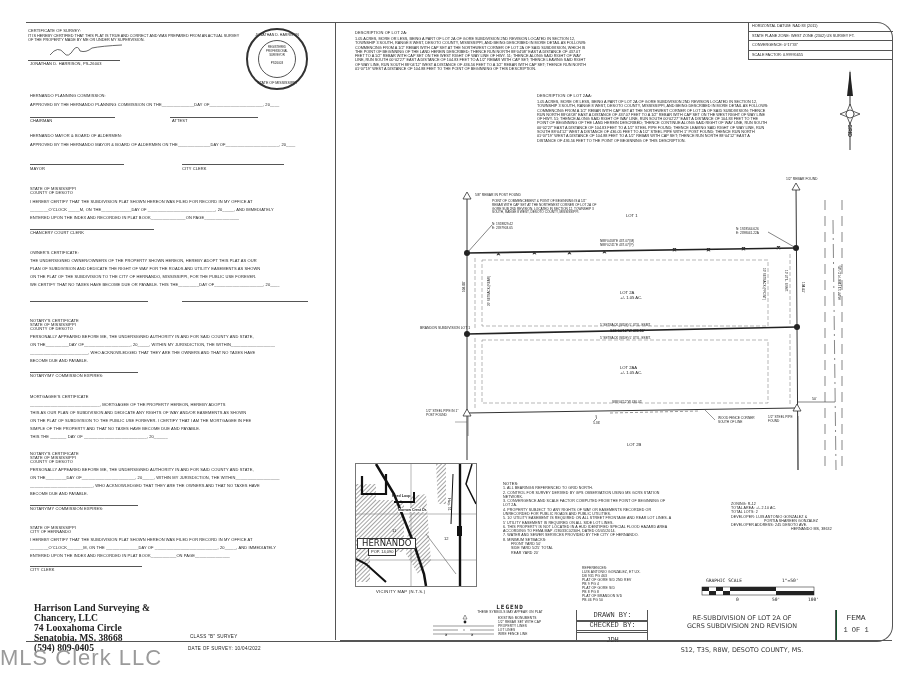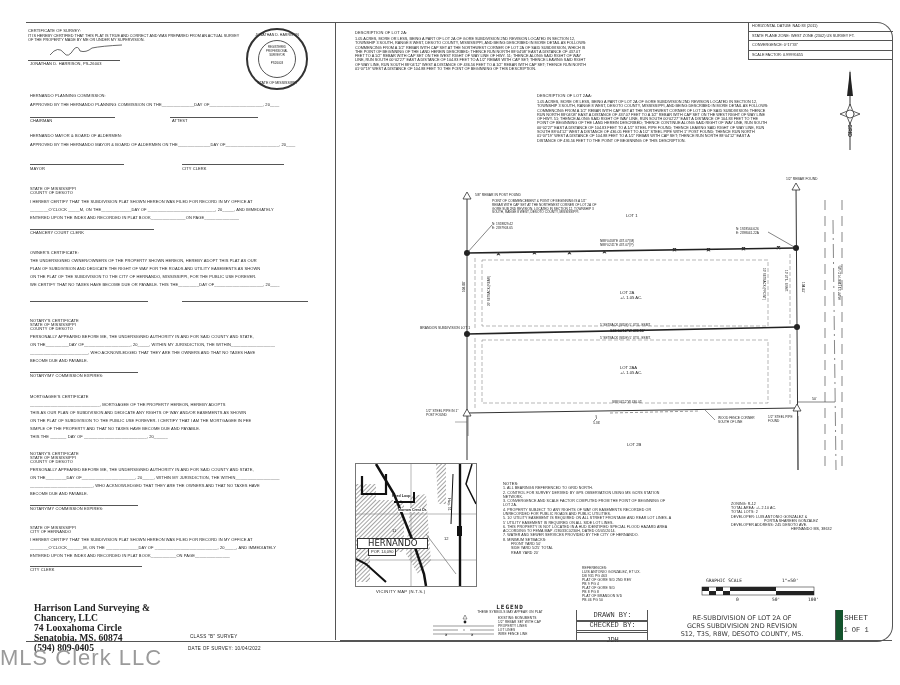--- a/index.html
+++ b/index.html
@@ -111,21 +111,21 @@
   <div class="tiny abs" style="left:30px;top:537px;">I hereby certify that the subdivision plat shown hereon was filed for record in my office at</div>
   <div class="tiny abs" style="left:30px;top:545px;">________O'Clock_______M, on the ______________Day of ___________________________, 20_____, and immediately</div>
   <div class="tiny abs" style="left:30px;top:553px;">entered upon the index and recorded in plat book___________on page_______________</div>
   <div class="sigline" style="left:30px;top:566px;width:112px;"></div>
   <div class="tiny abs" style="left:30px;top:567px;">City Clerk</div>
 
   <div class="company">
     <div>Harrison Land Surveying &amp;</div>
     <div>Chancery, LLC</div>
     <div>74 Looxahoma Circle</div>
-    <div>Senatobia, MS. 60874</div>
+    <div>Senatobia, MS. 38668</div>
     <div>(594) 809-0405</div>
   </div>
   <div class="ctr-text" style="left:190px;top:634px;">Class "B" Survey</div>
   <div class="ctr-text" style="left:188px;top:646px;">Date of Survey:  10/04/2022</div>
 </div>
 
 <div class="tiny abs" style="left:355px;top:30px;">Description of Lot 2A:</div>
 <div class="para abs" style="left:355px;top:37px;width:235px;">1.05 Acres, more or less, being a part of Lot 2A of Gore Subdivision 2nd Revision located in Section 12, Township 3 South, Range 8 West, DeSoto County, Mississippi, and being described in more detail as follows: Commencing from a 1/2" rebar with cap set at the northwest corner of Lot 2A of said subdivision, which is the point of beginning of the land herein described; thence run north 88°04'08" east a distance of 437.07 feet to a 1/2" rebar with cap set on the west right of way line of Hwy. 51; thence along said right of way line, run south 00°02'27" east a distance of 104.83 feet to a 1/2" rebar with cap set; thence leaving said right of way line, run south 88°04'12" west a distance of 436.56 feet to a 1/2" rebar with cap set; thence run north 01°07'19" west a distance of 104.88 feet to the point of beginning of this description.</div>
 <div class="tiny abs" style="left:537px;top:93px;">Description of Lot 2AA:</div>
 <div class="para abs" style="left:537px;top:100px;width:232px;">1.05 Acres, more or less, being a part of Lot 2A of Gore Subdivision 2nd Revision located in Section 12, Township 3 South, Range 8 West, DeSoto County, Mississippi, and being described in more detail as follows: Commencing from a 1/2" rebar with cap set at the northwest corner of Lot 2A of said subdivision; thence run north 88°04'08" east a distance of 437.07 feet to a 1/2" rebar with cap set on the west right of way line of Hwy. 51; thence along said right of way line, run south 00°02'27" east a distance of 104.83 feet to the point of beginning of the land herein described; thence continue along said right of way line, run south 00°02'27" east a distance of 104.83 feet to a 1/2" steel pipe found; thence leaving said right of way line, run south 88°04'12" west a distance of 436.05 feet to a 1/2" steel pipe with 1" post found; thence run north 01°07'19" west a distance of 104.88 feet to a 1/2" rebar with cap set; thence run north 88°04'12" east a distance of 436.56 feet to the point of beginning of this description.</div>
@@ -254,21 +254,21 @@
     <path d="M20,0 L38,30 L48,55 L58,80 L68,110 L70,122" stroke="#111" stroke-width="2.5" fill="none"></path>
     <path d="M6,12 L6,30 L30,30 L30,10" stroke="#111" stroke-width="2.2" fill="none"></path>
     <path d="M38,38 L58,38 L58,28" stroke="#111" stroke-width="2" fill="none"></path>
     <line x1="104" y1="0" x2="104" y2="122" stroke="#111" stroke-width="2.4"></line>
     <line x1="97" y1="10" x2="95" y2="60" stroke="#111" stroke-width="1"></line>
     <rect x="101" y="62" width="5" height="10" fill="#111"></rect>
     <path d="M70,70 L100,110" stroke="#555" stroke-width="0.6" fill="none"></path>
     <path d="M0,95 L10,100 L30,118" stroke="#111" stroke-width="2" fill="none"></path>
     <path d="M116,0 L110,20 L120,40" stroke="#111" stroke-width="1.5" fill="none"></path>
   </svg>
-  <div class="abs" style="left:1px;top:74px;background:#fff;border:1px solid #333;padding:0 10px;font-family:'DejaVu Sans',sans-serif;font-size:8.5px;line-height:9px;">HERNANDO</div>
+  <div class="abs" style="left:1px;top:74px;background:#fff;border:1px solid #333;padding:0 4px;font-family:'DejaVu Sans',sans-serif;font-size:8.5px;line-height:9px;">HERNANDO</div>
   <div class="abs" style="left:12px;top:84px;background:#fff;border:1px solid #333;padding:0 2px;font-size:4px;line-height:6px;">POP. 14,090</div>
   <div class="abs" style="left:36px;top:30px;font-size:3.6px;line-height:4px;font-weight:bold;">Reed Loop</div>
   <div class="abs" style="left:42px;top:44px;font-size:3.6px;line-height:4px;background:#fff;font-weight:bold;">Morrow Crest Dr.</div>
   <div class="abs" style="left:95px;top:34px;font-size:3.6px;transform:rotate(90deg);transform-origin:left top;">Hwy. 51</div>
   <div class="abs" style="left:36px;top:64px;font-size:4px;">11</div>
   <div class="abs" style="left:88px;top:72px;font-size:4px;">12</div>
 </div>
 <div class="ctr-text" style="left:376px;top:589px;font-size:4.2px;">Vicinity Map (N.T.S.)</div>
 
 <div class="abs" style="left:503px;top:481px;width:170px;">
@@ -344,24 +344,24 @@
   <text x="445" y="636" font-size="4" font-family="DejaVu Sans">x</text>
   <text x="471" y="636" font-size="4" font-family="DejaVu Sans">x</text>
 </svg>
 
 <div class="title-block" style="left:576px;width:71px;">
   <div class="tb-cell" style="left:0;top:1px;width:71px;height:9px;line-height:9px;border-bottom:1px solid #555;">DRAWN BY:</div>
   <div class="tb-cell" style="left:0;top:11px;width:71px;height:9px;line-height:9px;border-bottom:1px solid #555;">CHECKED BY:</div>
   <div class="tb-cell" style="left:0;top:20px;width:71px;height:20px;line-height:20px;">JDH</div>
 </div>
 <div class="abs" style="left:576px;top:621px;width:71px;height:10px;border-top:1px solid #555;border-bottom:1px solid #555;"></div>
-<div class="title-block" style="left:647px;width:188px;border-right:7px solid #14532d;">
+<div class="title-block" style="left:647px;width:188px;border-right:1px solid #14532d;">
   <div class="tb-cell" style="left:0;top:4px;width:188px;font-family:'DejaVu Sans',sans-serif;font-size:6.4px;">RE-SUBDIVISION OF LOT 2A OF</div>
   <div class="tb-cell" style="left:0;top:12px;width:188px;font-family:'DejaVu Sans',sans-serif;font-size:6.4px;">GCRS SUBDIVISION 2ND REVISION</div>
-  <div class="tb-cell" style="left:0;top:20px;width:188px;font-family:'DejaVu Sans',sans-serif;font-size:6.4px;">S12, T3S, R8W, DESOTO COUNTY, MS.</div>
+  <div class="tb-cell" style="left:0;top:36px;width:188px;font-family:'DejaVu Sans',sans-serif;font-size:6.4px;">S12, T3S, R8W, DESOTO COUNTY, MS.</div>
 </div>
 <div class="title-block" style="left:835px;width:57px;">
-  <div class="tb-cell" style="left:0;top:3px;width:40px;font-size:8px;">SHEET</div>
+  <div class="tb-cell" style="left:0;top:3px;width:40px;font-size:8px;">FEMA</div>
   <div class="tb-cell" style="left:0;top:16px;width:40px;font-size:7px;">1 OF 1</div>
 </div>
 <div class="abs" style="left:340px;top:640px;width:552px;height:1px;background:#555;"></div>
 
 <div class="watermark">MLS Clerk LLC</div>
 
 </body></html>

